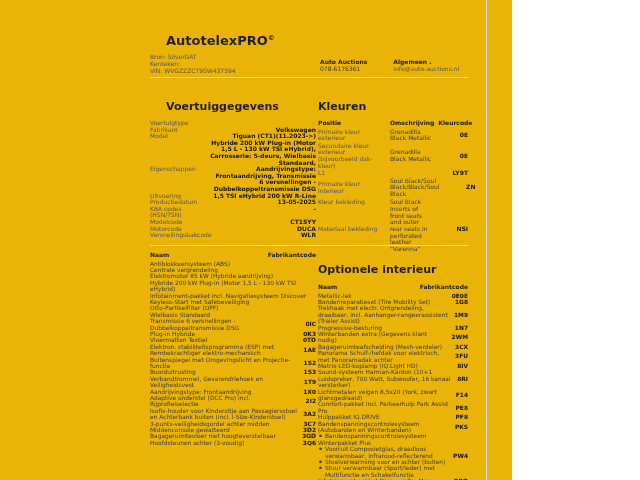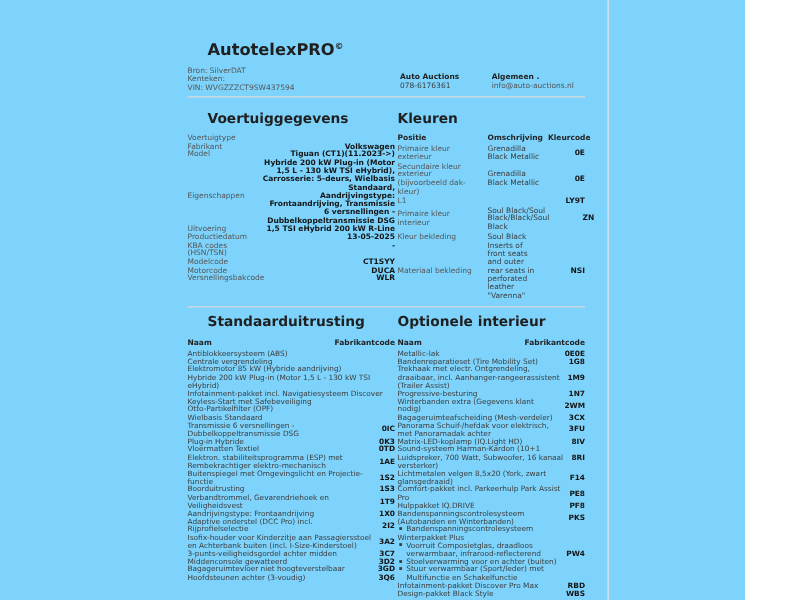--- a/index.html
+++ b/index.html
@@ -1,37 +1,37 @@
 <!DOCTYPE html>
 <html><head>
 <meta charset="utf-8">
 <style>
   html,body{margin:0;padding:0;}
   body{width:640px;height:480px;background:#ffffff;overflow:hidden;
        font-family:"DejaVu Sans",sans-serif;color:#3c3c3c;}
-  .page{position:relative;width:596px;height:480px;background:#7dd3fc;}
+  .page{position:relative;width:512px;height:480px;background:#eab308;}
   .edge{position:absolute;left:486px;top:0;width:1px;height:480px;background:#e3e5e8;}
   .rule{position:absolute;left:150px;width:318px;height:1px;background:#d9d9d9;}
   #rule-header{top:77px;}
   #rule-mid{top:245px;}
 
   .app-title{position:absolute;left:166px;top:33px;font-size:13px;font-weight:bold;color:#1f1f1f;white-space:nowrap;}
   .app-title sup{font-size:7px;}
   .meta{position:absolute;left:150px;top:53px;font-size:6px;line-height:7px;color:#555;}
   .report-title{position:absolute;left:320px;top:33px;font-size:13px;font-weight:bold;color:#1f1f1f;white-space:nowrap;}
   .contact{position:absolute;left:320px;top:58px;display:flex;gap:26px;font-size:6px;line-height:7.2px;}
   .contact .c-name{font-weight:bold;color:#222;}
   .contact a{color:#555;text-decoration:none;}
 
   .section{position:absolute;}
   #sec-vehicle{left:150px;top:88px;width:166px;}
   #sec-colors{left:318px;top:88px;width:150px;}
   #sec-standard{left:150px;top:251px;width:166px;}
   #sec-optional{left:318px;top:251px;width:150px;}
-  .sec-title{font-size:11px;font-weight:bold;color:#1f1f1f;margin:0 0 7px 0;}
+  .sec-title{font-size:11px;font-weight:bold;color:#1f1f1f;margin:12px 0 7px 0;}
   .indent{margin-left:16px;}
 
   .kv-row{display:flex;align-items:flex-start;font-size:6px;line-height:6.6px;}
   .kv-label{flex:0 0 60px;color:#555;}
   .kv-value{flex:1;text-align:right;font-weight:bold;color:#141414;}
 
   .color-head,.color-row{display:grid;grid-template-columns:68px 1fr 32px;column-gap:4px;
     font-size:6px;line-height:6.6px;}
   .color-head{font-weight:bold;color:#222;margin-bottom:2px;}
   .color-head .c-code{text-align:right;}
@@ -154,21 +154,20 @@
           <div class="c-pos">Materiaal bekleding</div>
           <div class="c-desc">Inserts of front seats and outer rear seats in perforated leather "Varenna"</div>
           <div class="c-code">NSI</div>
         </div>
       </div>
   </div>
 
   <div class="rule" id="rule-mid"></div>
 
   <div class="section" id="sec-standard">
-    <h2 class="sec-title indent">Standaarduitrusting</h2>
     <div class="eq-head">
       <div>Naam</div>
       <div>Fabrikantcode</div>
     </div>
     <div>
         <div class="eq-row">
           <div class="eq-name">
             <div class="eq-title">Antiblokkeersysteem (ABS)</div>
           </div>
           <div class="eq-code"></div>

